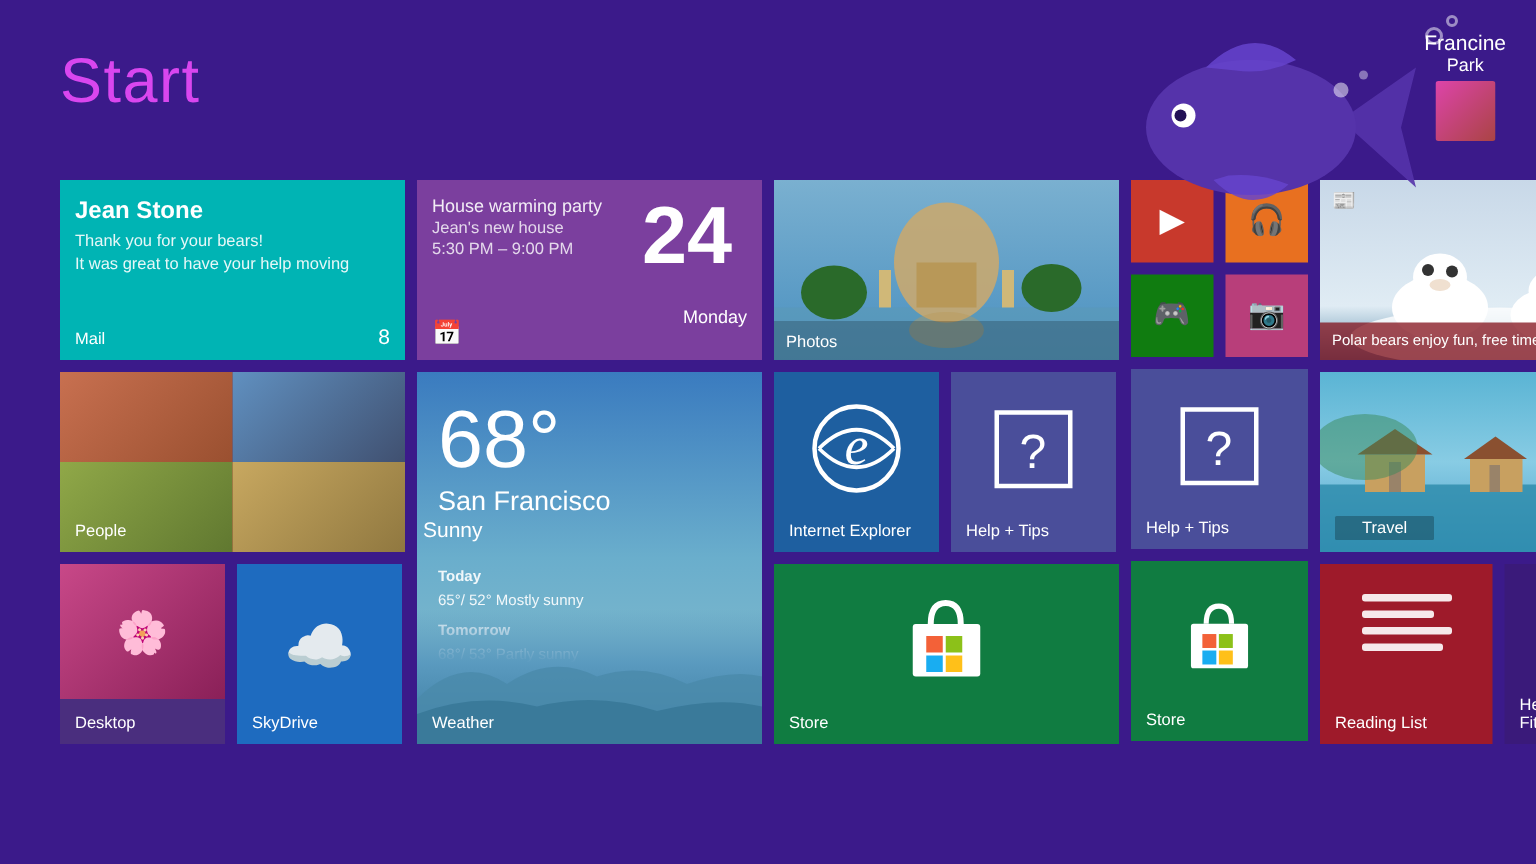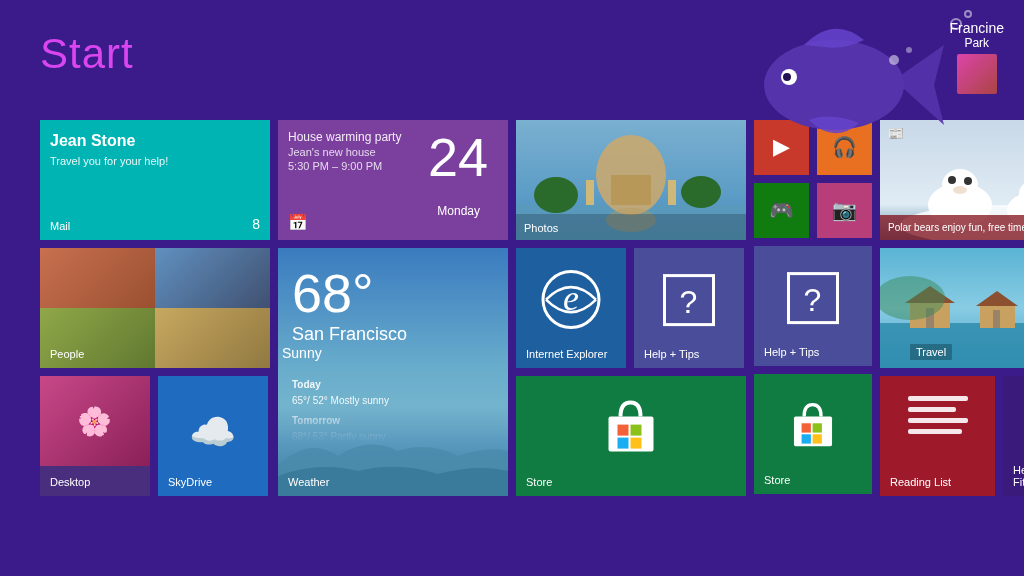--- a/index.html
+++ b/index.html
@@ -182,26 +182,26 @@
     .cal-time {
       font-size: 11px;
       padding: 0 10px;
       opacity: 0.8;
     }
     .cal-date {
       position: absolute;
       right: 20px;
       top: 10px;
       font-size: 54px;
-      font-weight: 400;
+      font-weight: 700;
       line-height: 1;
     }
     .cal-day {
       position: absolute;
-      right: 28px;
+      right: 10px;
       bottom: 22px;
       font-size: 12px;
       font-weight: 300;
     }
     .cal-icon {
       position: absolute;
       bottom: 8px;
       left: 10px;
       font-size: 16px;
     }
@@ -305,21 +305,22 @@
     <div class="user-avatar-inner"></div>
   </div>
 </div>
 
 <div class="tiles-container">
 
   <div class="tile-col">
 
     <div class="tile tile-mail">
       <div class="mail-sender">Jean Stone</div>
-      <div class="mail-body">Travel you for your help!</div>
+      <div class="mail-body">Thank you for your bears!</div>
+      <div class="mail-body">It was great to have your help moving</div>
       <div class="tile-label">Mail</div>
       <div class="tile-badge">8</div>
     </div>
 
     <div class="tile tile-people" style="height:120px;width:230px;">
       <div class="people-photos">
 
         <div style="width:50%;height:50%;background:linear-gradient(135deg,#c87050,#9a5030);"></div>
         <div style="width:50%;height:50%;background:linear-gradient(135deg,#6090c0,#405070);"></div>
         <div style="width:50%;height:50%;background:linear-gradient(135deg,#90a848,#607830);"></div>
@@ -558,21 +559,21 @@
         <rect x="100" y="58" width="35" height="22" fill="#c8a060"></rect>
         <path d="M96,58 L117,43 L138,58 Z" fill="#8a5030"></path>
         <rect x="113" y="62" width="7" height="18" fill="#7a7070" opacity="0.6"></rect>
         <rect x="168" y="52" width="45" height="28" fill="#c8a060"></rect>
         <path d="M163,52 L190,35 L218,52 Z" fill="#8a5030"></path>
 
         <path d="M0,60 Q40,30 80,55 Q120,35 160,50 Q200,38 238,52" fill="none" stroke="#3a8a6a" stroke-width="0" opacity="0.5"></path>
         <ellipse cx="200" cy="45" rx="40" ry="25" fill="#3a8a5a" opacity="0.6"></ellipse>
         <ellipse cx="30" cy="50" rx="35" ry="22" fill="#3a8a5a" opacity="0.5"></ellipse>
       </svg>
-      <div class="tile-label" style="background:rgba(0,0,0,0.25);padding:2px 6px;border-radius:1px;margin-left:20px;">Travel</div>
+      <div class="tile-label" style="background:rgba(0,0,0,0.25);padding:2px 18px;border-radius:1px;">Travel</div>
     </div>
 
     <div style="display:flex;gap:8px;">
 
       <div class="tile" style="width:115px;height:120px;background:#9e1a2a;">
 
         <div style="position:absolute;top:20px;left:50%;transform:translateX(-50%);width:60px;">
           <div style="height:5px;background:white;margin-bottom:6px;border-radius:2px;opacity:0.9;"></div>
           <div style="height:5px;background:white;margin-bottom:6px;border-radius:2px;opacity:0.9;width:80%;"></div>
           <div style="height:5px;background:white;margin-bottom:6px;border-radius:2px;opacity:0.9;"></div>

